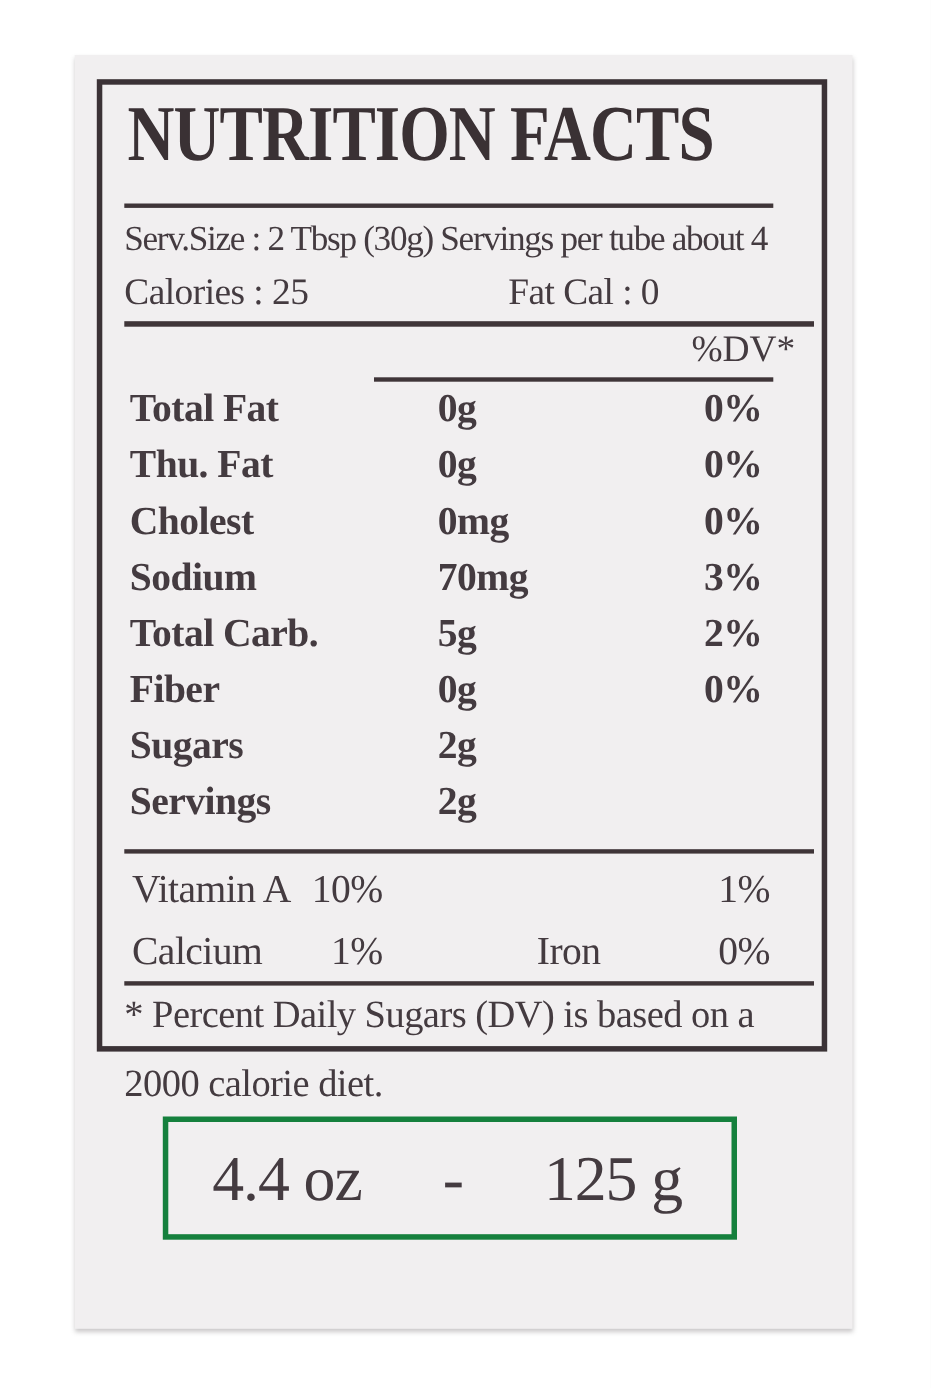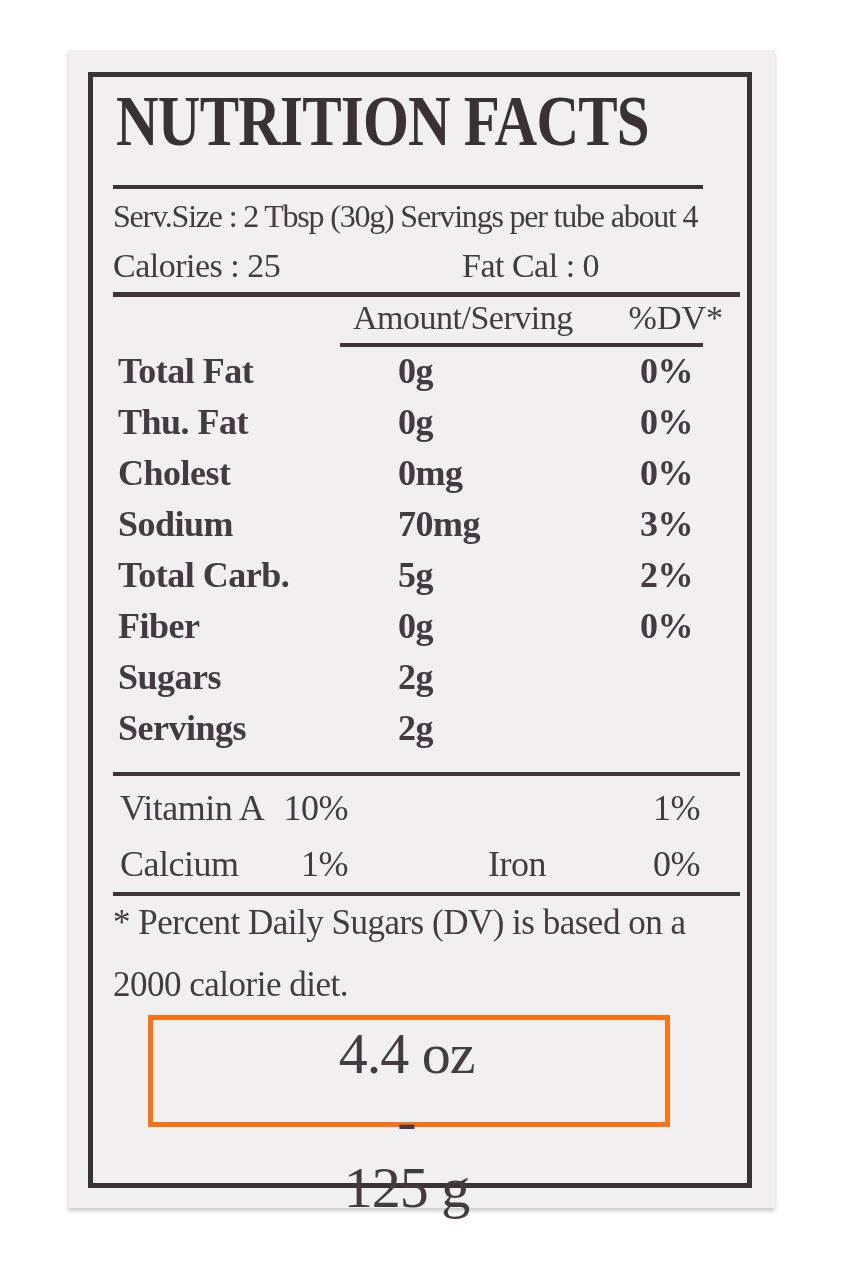--- a/index.html
+++ b/index.html
@@ -1,20 +1,20 @@
 <!DOCTYPE html>
 <html><head>
 <meta charset="utf-8">
 <style>
   html,body{margin:0;padding:0;background:#ffffff;}
   body{width:846px;height:1262px;position:relative;overflow:hidden;
        font-family:"Liberation Serif","DejaVu Serif",serif;color:#443b40;}
   .paper{position:absolute;left:68px;top:50px;width:707px;height:1158px;
          background:#f1eff0;box-shadow:0 3px 4px rgba(140,135,138,.45);}
-  .frame{position:absolute;left:20px;top:22px;width:664px;height:1116px;
+  .frame{position:absolute;left:20px;top:22px;width:664px;height:884px;
          border:5px solid #3b3236;box-sizing:border-box;}
   .frame > *{position:absolute;}
   .title{left:23px;top:8px;font-size:72px;font-weight:bold;letter-spacing:-1px;
          line-height:1;white-space:nowrap;color:#3a3134;
          transform:scaleX(.82);transform-origin:left top;margin:0;}
   .rule{background:#3f3538;left:20px;}
   .rule-title{top:108px;width:590px;height:4px;}
   .rule-thick{top:215px;width:627px;height:5px;}
   .rule-vit-top{top:695px;width:627px;height:4px;}
   .rule-vit-bot{top:815px;width:627px;height:4px;}
@@ -32,24 +32,24 @@
   .namount{position:absolute;left:305px;top:0;}
   .ndv{position:absolute;left:450px;width:150px;top:0;text-align:right;}
   .vrow{left:0;width:654px;height:50px;font-size:36px;letter-spacing:-.5px;}
   .vrow-1{top:710px;} .vrow-2{top:766px;}
   .vname1{position:absolute;left:27px;}
   .vval1{position:absolute;left:100px;width:155px;text-align:right;}
   .vname2{position:absolute;left:395px;}
   .vval2{position:absolute;left:457px;width:150px;text-align:right;}
   .foot{left:20px;font-size:35px;letter-spacing:-.5px;white-space:nowrap;}
   .foot-1{top:826px;} .foot-2{top:876px;margin-top:12px;}
-  .netbox{left:55px;top:938px;width:522px;height:112px;border:5px solid #f97316;
+  .netbox{left:55px;top:938px;width:522px;height:112px;border:5px solid #15803d;
           box-sizing:border-box;display:flex;align-items:center;
           justify-content:space-between;padding:0 45px 0 40px;font-size:58px;
-          letter-spacing:-1px;flex-direction:column;}
+          letter-spacing:-1px;}
   .netbox span{white-space:nowrap;}
 </style>
 </head>
 <body>
 
 <div class="paper">
   <div class="frame">
 
     <h1 class="title">NUTRITION FACTS</h1>
 
@@ -58,21 +58,20 @@
     <div class="serving">Serv.Size : 2 Tbsp (30g) Servings per tube about 4</div>
 
     <div class="calrow">
       <span>Calories : 25</span>
       <span class="fatcal">Fat Cal : 0</span>
     </div>
 
     <div class="rule rule-thick"></div>
 
     <div class="hdr">
-      <span class="hdr-amount">Amount/Serving</span>
       <span class="hdr-dv">%DV*</span>
     </div>
     <div class="hdr-underline"></div>
 
     <div class="rows">
       <div class="nrow">
         <span class="nname">Total Fat</span>
         <span class="namount">0g</span>
         <span class="ndv">0%</span>
       </div>

